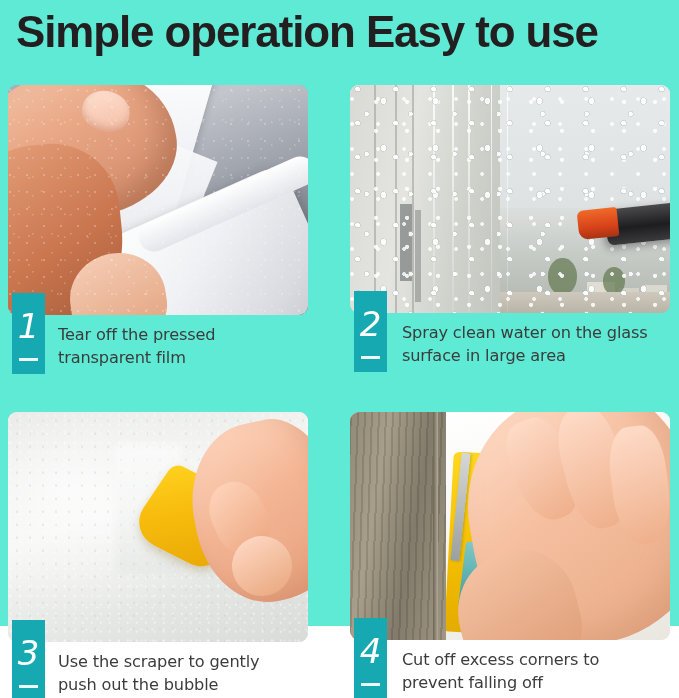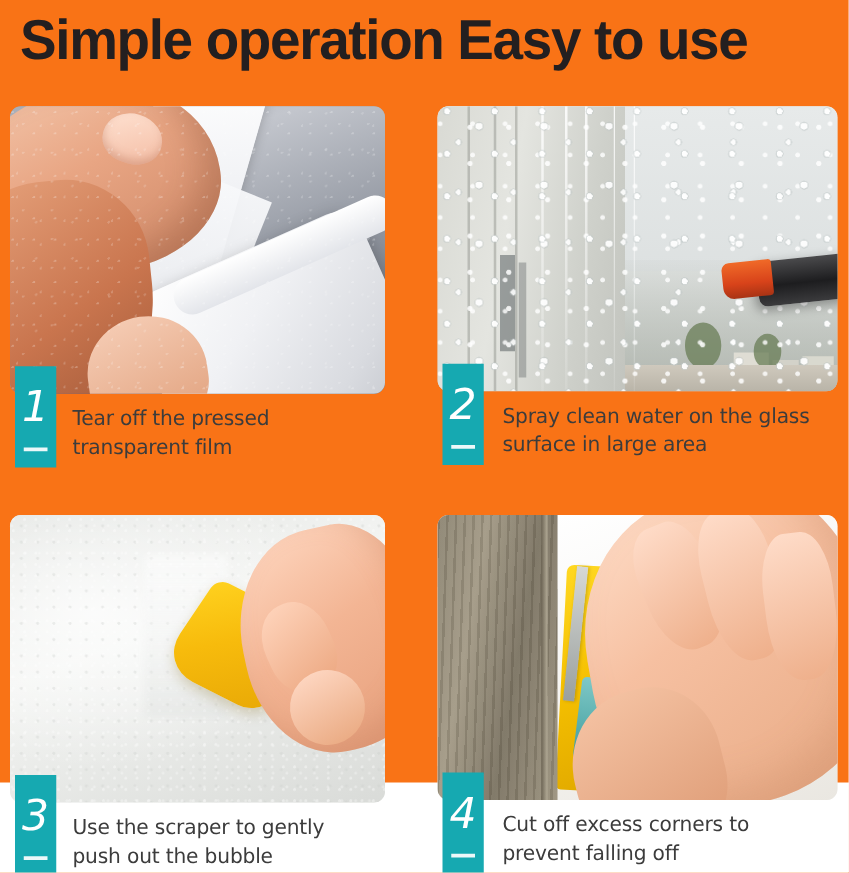--- a/index.html
+++ b/index.html
@@ -12,21 +12,21 @@
     width: 679px;
     height: 698px;
     overflow: hidden;
     font-family: "Liberation Sans", "DejaVu Sans", sans-serif;
     -webkit-font-smoothing: antialiased;
   }
   .page {
     position: relative;
     width: 679px;
     height: 626px;
-    background: #f97316;
+    background: #5eead4;
   }
 
   
   .headline {
     position: absolute;
     left: 16px;
     top: 2px;
     width: 650px;
     height: 62px;
     line-height: 60px;

